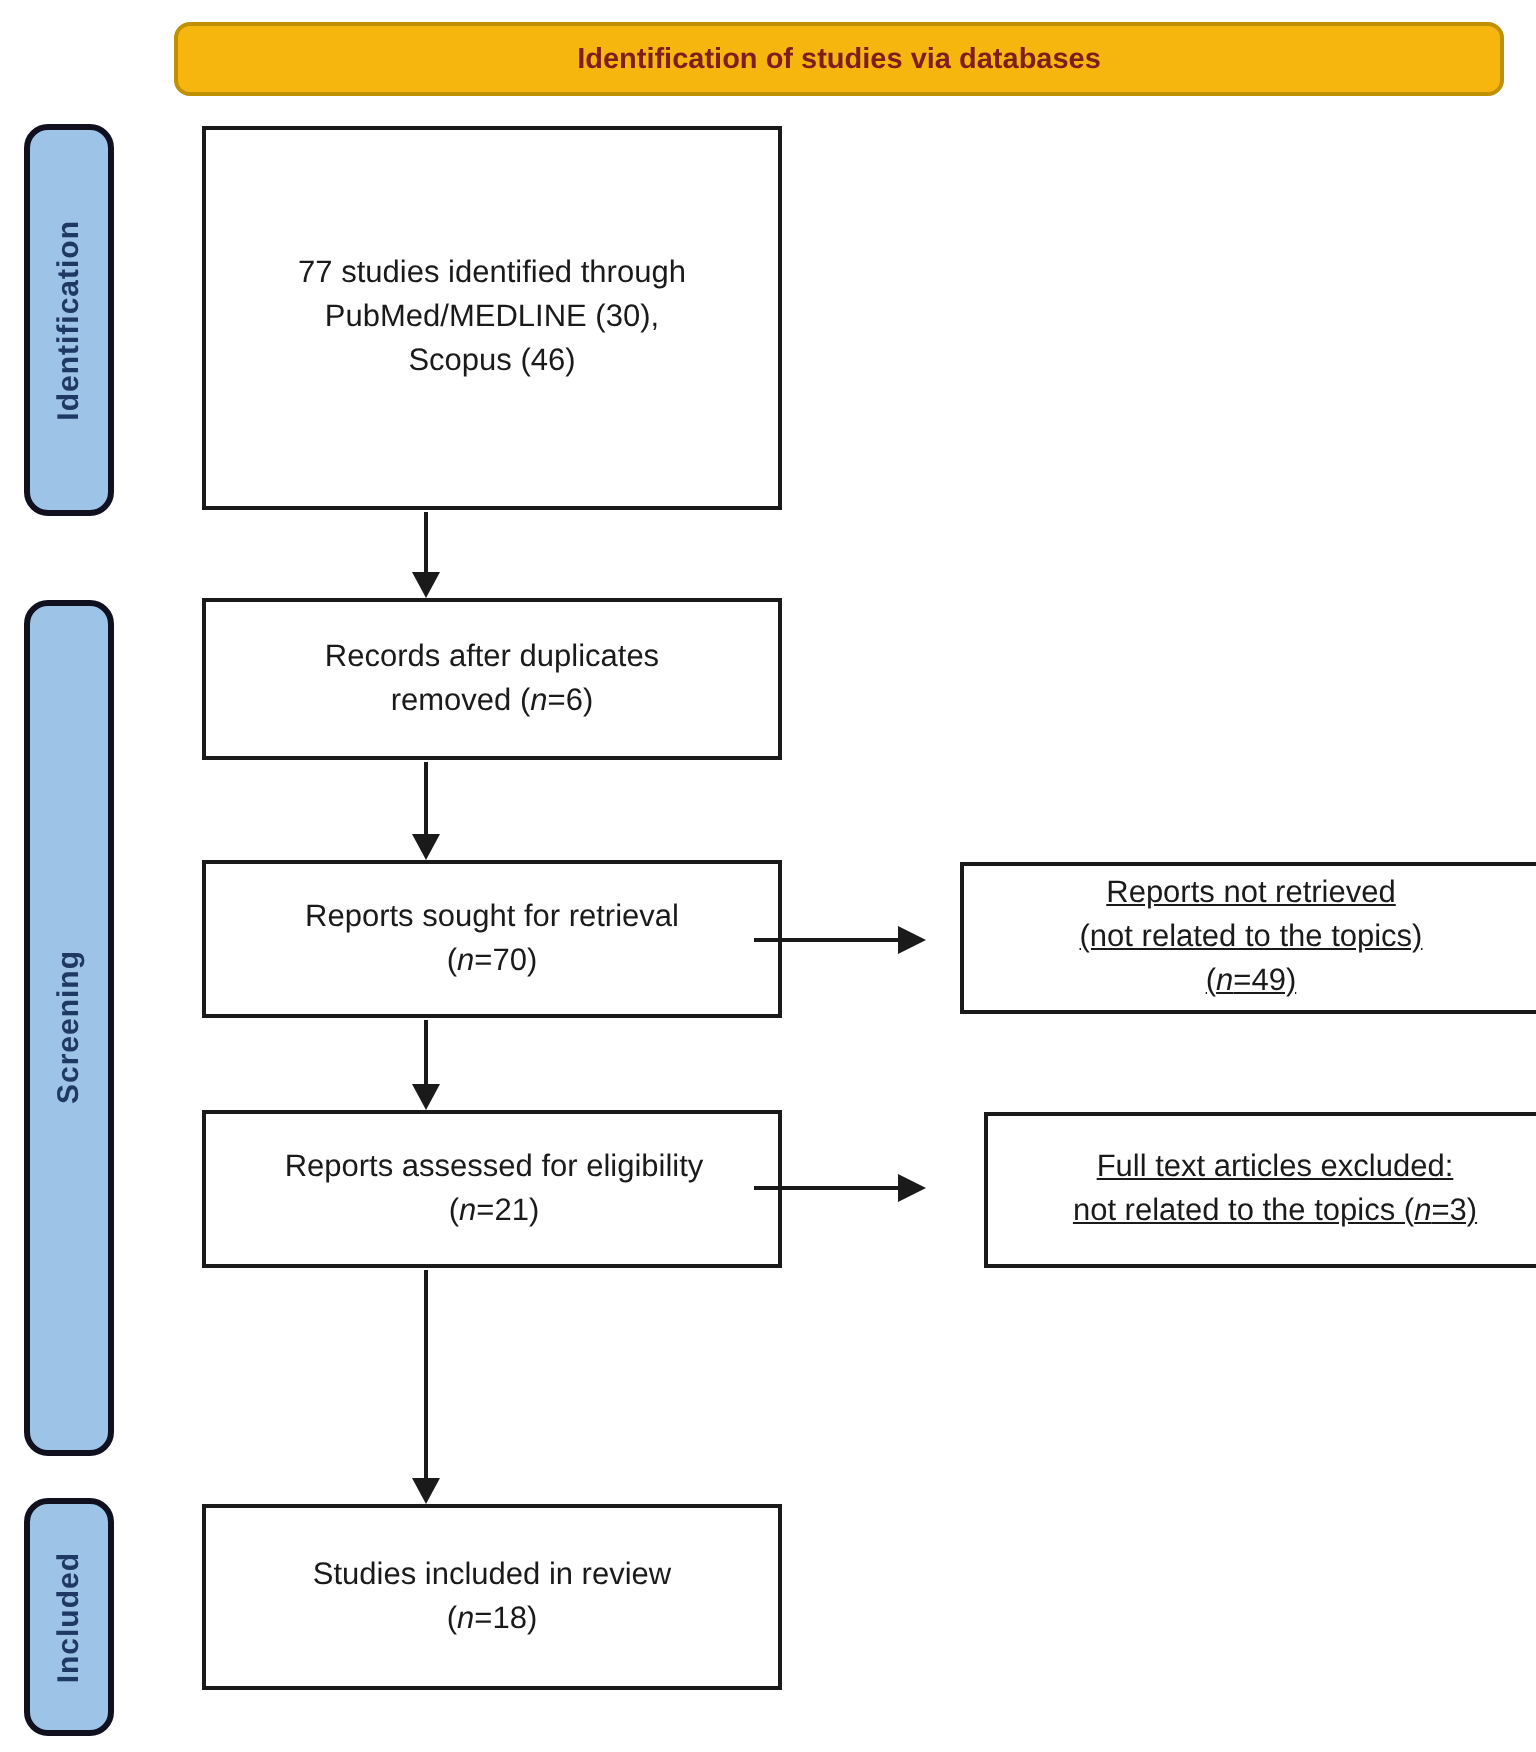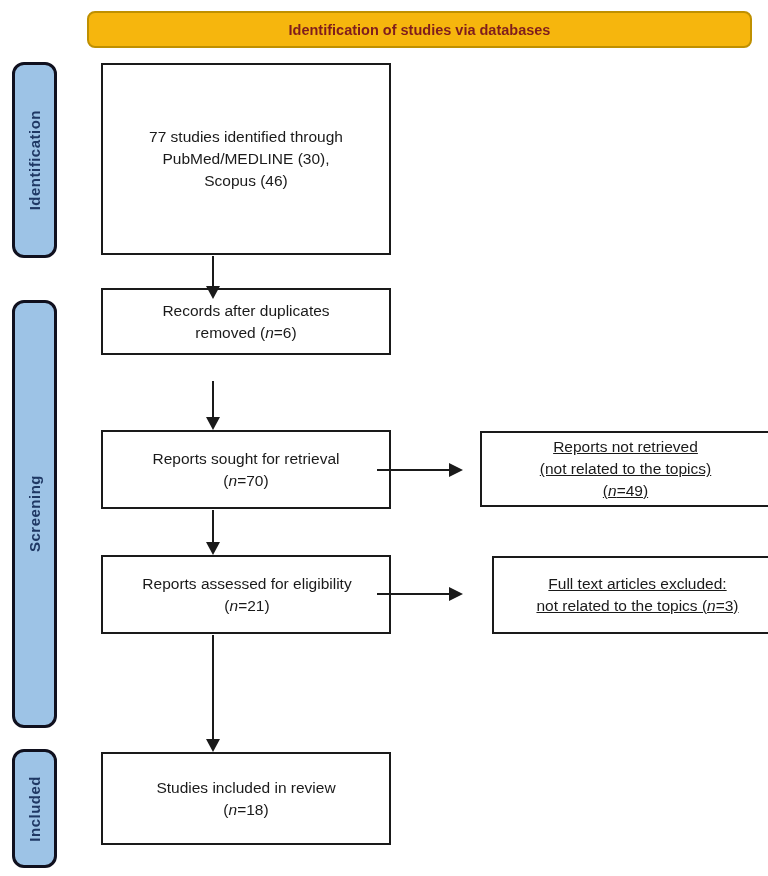--- a/index.html
+++ b/index.html
@@ -42,21 +42,21 @@
   .fbox {
     background: #ffffff;
     border: 2.5px solid var(--box-border, #1A1A1A);
     display: flex; align-items: center; justify-content: center;
     text-align: center; font-size: 15.5px; line-height: 1.4;
     padding: 4px 10px;
   }
   .main-col  { left: 85px;  width: 290px; margin-left: 16px; }
   .right-col { left: 480px; width: 291px; text-decoration: underline; }
   .box-identified   { top: 63px;  height: 192px; }
-  .box-duplicates   { top: 288px; height: 67px; }
+  .box-duplicates   { top: 299px; height: 81px; }
   .box-sought       { top: 430px; height: 79px; }
   .box-assessed     { top: 555px; height: 79px; padding-left: 12px; }
   .box-included     { top: 752px; height: 93px; }
   .box-notretrieved { top: 431px; height: 76px; }
   .box-fulltext     { top: 556px; height: 78px; margin-left: 12px; }
 
   .arrows { left: 0; top: 0; width: 768px; height: 876px; pointer-events: none; }
   .arrows line    { stroke: var(--arrow, #1A1A1A); stroke-width: 2px; }
   .arrows polygon { fill: var(--arrow, #1A1A1A); }
 </style>

